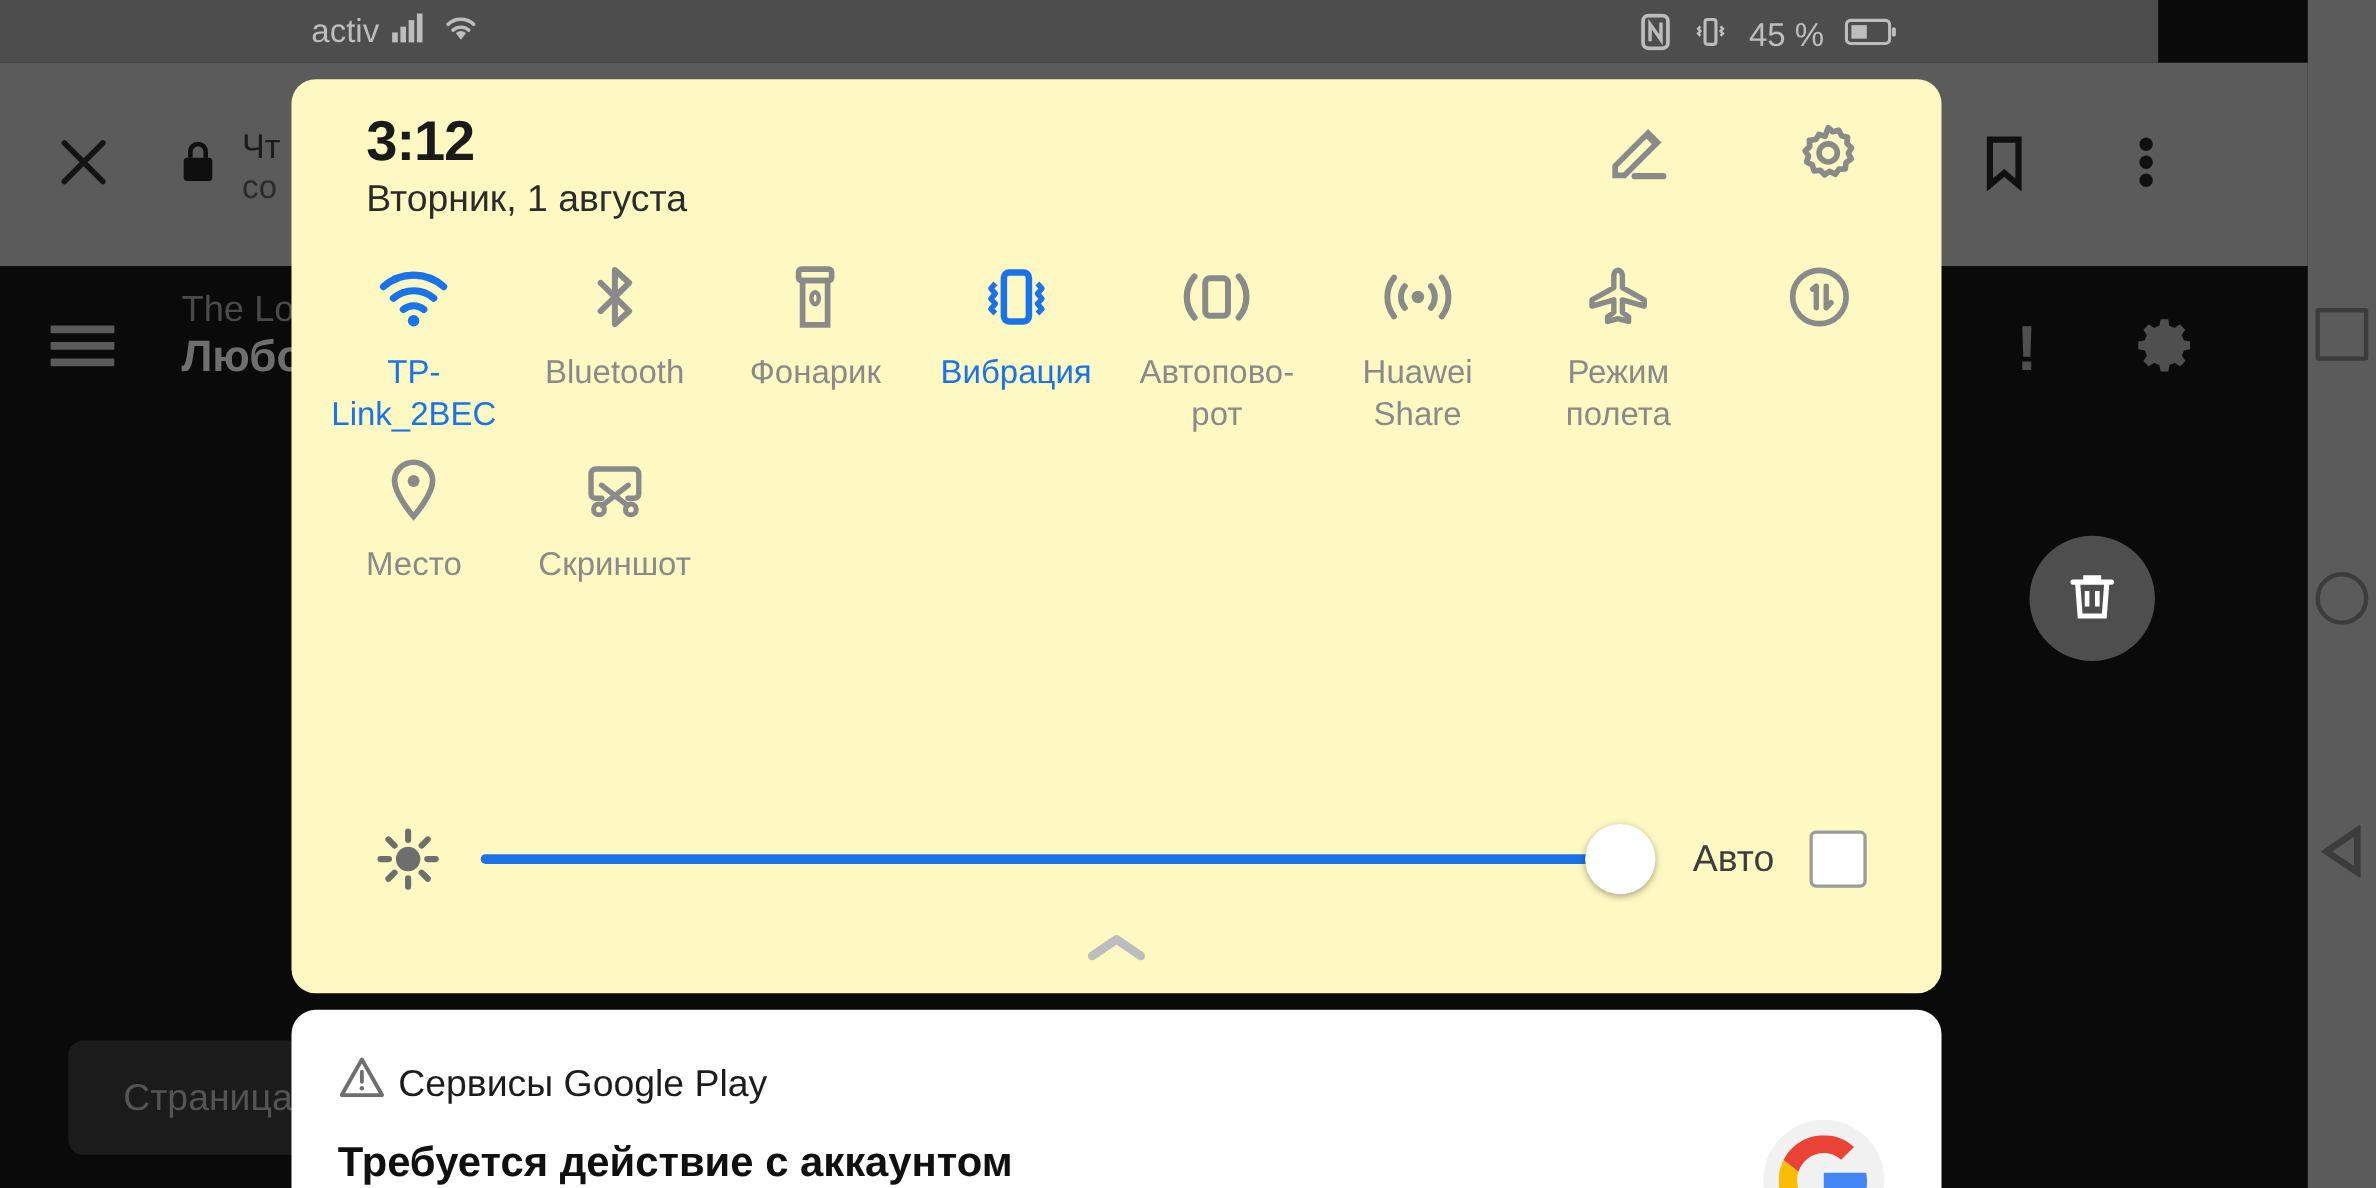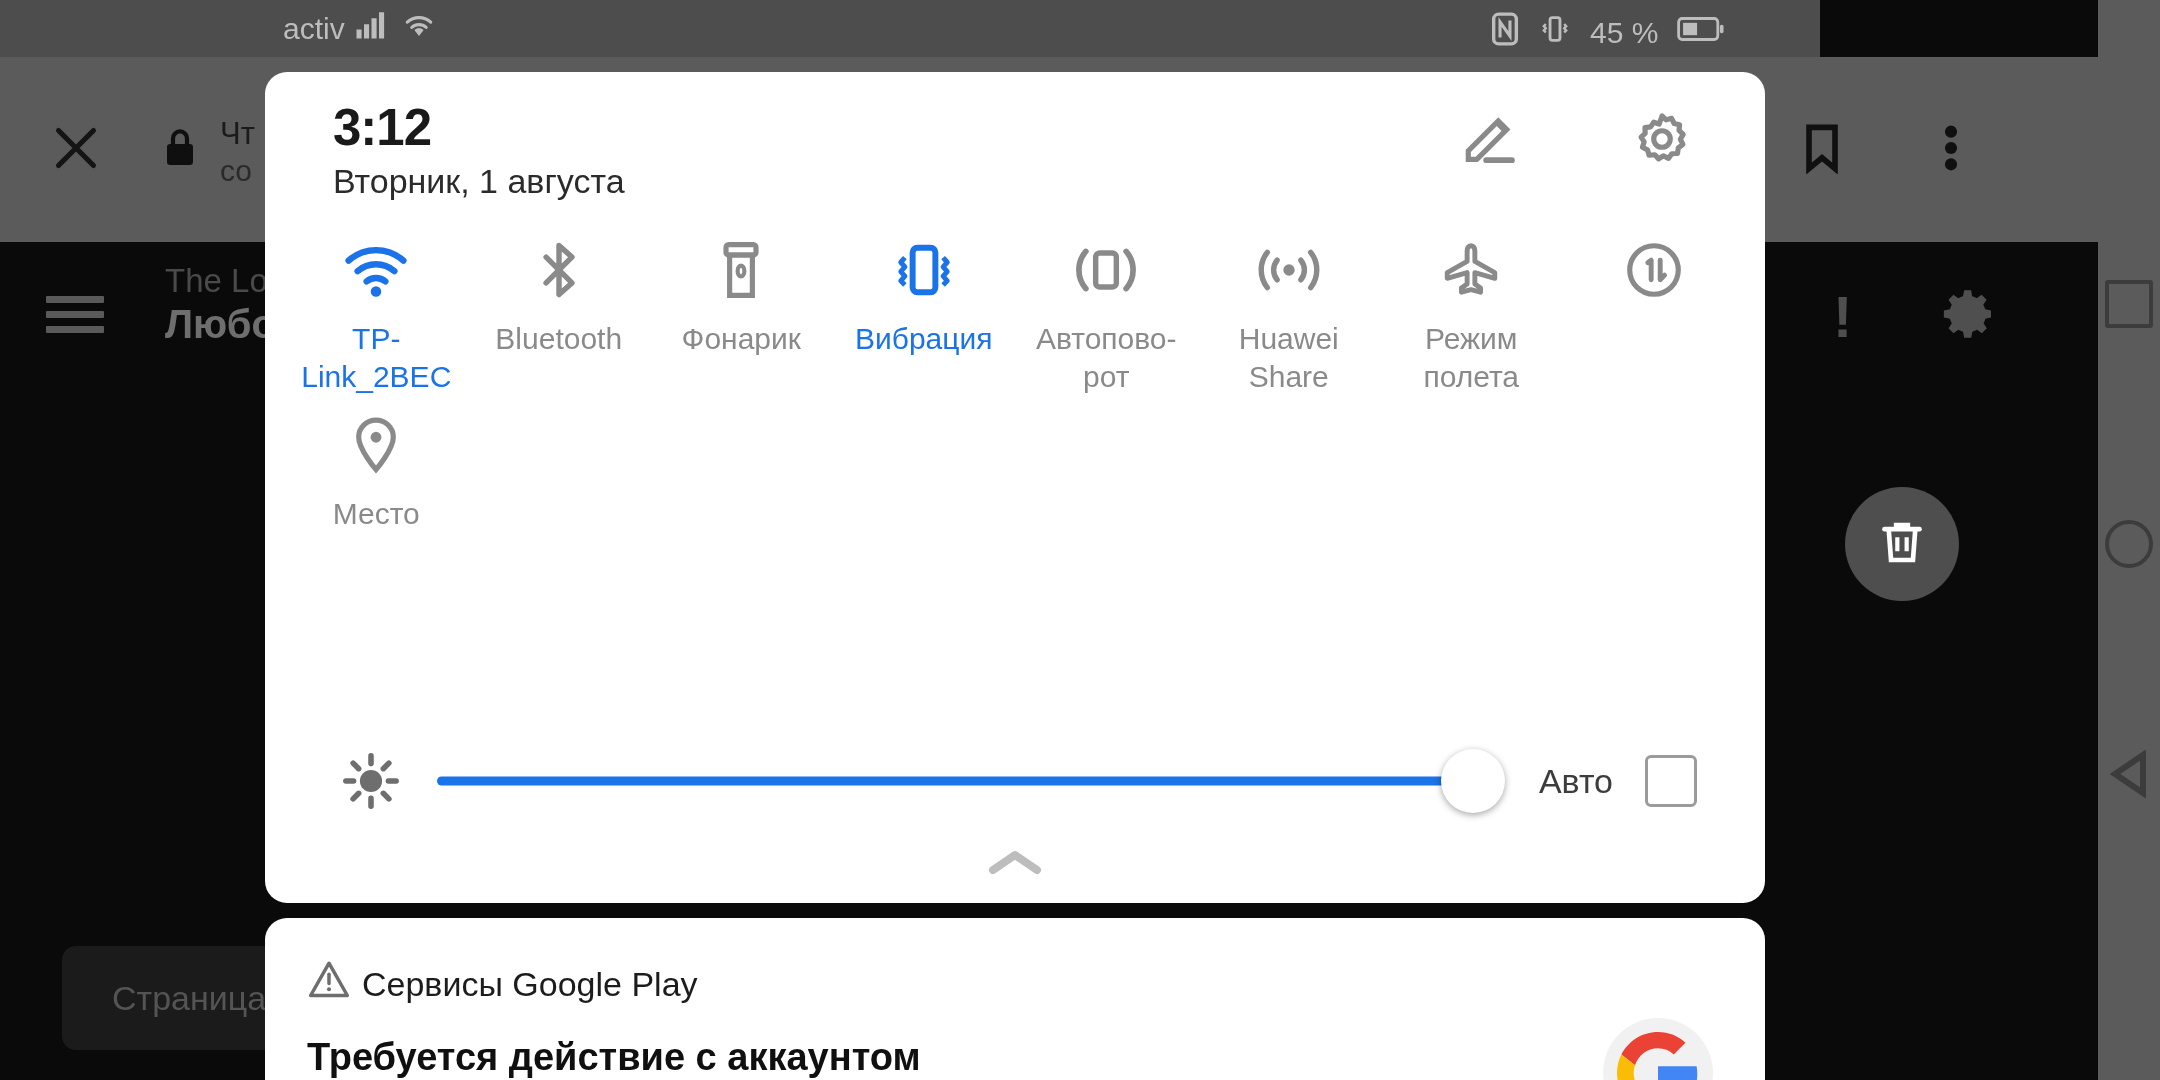--- a/index.html
+++ b/index.html
@@ -7,21 +7,21 @@
   body {
     font-family:"Liberation Sans", sans-serif;
     background:#0a0a0a;
     position:relative;
   }
 
   
   #bg-app { position:absolute; inset:0; }
 
   .bg-statusbar {
-    position:absolute; left:0; top:0; width:1820px; height:57px;
+    position:absolute; left:0; top:0; width:1962px; height:57px;
     background:#4d4d4d;
   }
   .sb-left {
     position:absolute; left:283px; top:10px;
     display:flex; align-items:center; gap:10px;
     color:#bdbdbd; font-size:30px;
   }
   .sb-right-abs {
     position:absolute; left:1490px; top:12px;
     display:flex; align-items:center; gap:18px;
@@ -82,21 +82,21 @@
     background:#5b5b5b;
   }
   .nav-btn { position:absolute; left:50%; transform:translateX(-50%); }
   .nav-square { top:280px; width:48px; height:48px; border:4px solid #3c3c3c; border-radius:3px; }
   .nav-circle { top:520px; width:48px; height:48px; border:4px solid #3c3c3c; border-radius:50%; }
   .nav-tri { top:750px; }
 
   
   #qs-panel {
     position:absolute; left:265px; top:72px; width:1500px; height:831px;
-    background:#ffffff; border-radius:22px;
+    background:#fef9c3; border-radius:22px;
     overflow:hidden;
   }
   .qs-header { position:relative; height:148px; }
   .qs-time {
     position:absolute; left:68px; top:26px;
     font-size:51px; font-weight:bold; color:#1a1a1a; letter-spacing:-1px;
   }
   .qs-date {
     position:absolute; left:68px; top:90px;
     font-size:34px; color:#2b2b2b;
@@ -409,20 +409,31 @@
     <div class="qs-tile">
       <div class="qs-icon">
         <svg width="56" height="62" viewBox="0 0 20 24">
           <path d="M10 2.4c-3.7 0-6.7 2.9-6.7 6.5 0 4.9 6.7 12.6 6.7 12.6s6.7-7.7 6.7-12.6c0-3.6-3-6.5-6.7-6.5z" fill="none" stroke="#8a8a8a" stroke-width="2"></path>
           <circle cx="10" cy="9" r="2.1" fill="#8a8a8a"></circle>
         </svg>
       </div>
       <div class="qs-label">Место</div>
     </div>
 
+    <div class="qs-tile">
+      <div class="qs-icon">
+        <svg width="70" height="62" viewBox="0 0 26 24">
+          <path d="M4.6 13.5V6.4c0-.9.7-1.6 1.6-1.6h13.6c.9 0 1.6.7 1.6 1.6v7.1c0 .9-.7 1.6-1.6 1.6h-2.2M8.4 15.1H6.2c-.9 0-1.6-.7-1.6-1.6" fill="none" stroke="#8a8a8a" stroke-width="1.9" stroke-linecap="round"></path>
+          <path d="M8.3 10.5l9.2 7.2M17.7 10.5l-9.2 7.2" stroke="#8a8a8a" stroke-width="1.9" stroke-linecap="round"></path>
+          <circle cx="7.4" cy="19" r="1.9" fill="none" stroke="#8a8a8a" stroke-width="1.8"></circle>
+          <circle cx="18.6" cy="19" r="1.9" fill="none" stroke="#8a8a8a" stroke-width="1.8"></circle>
+        </svg>
+      </div>
+      <div class="qs-label">Скриншот</div>
+    </div>
   </div>
 
   <div class="qs-brightness">
     <div class="br-icon">
       <svg width="58" height="58" viewBox="0 0 24 24">
         <circle cx="12" cy="12" r="4.6" fill="#6e6e6e"></circle>
         <g stroke="#6e6e6e" stroke-width="2.3" stroke-linecap="round">
           <path d="M12 1.6v3.2M12 19.2v3.2M1.6 12h3.2M19.2 12h3.2"></path>
           <path d="M4.6 4.6l2.3 2.3M17.1 17.1l2.3 2.3M19.4 4.6l-2.3 2.3M6.9 17.1l-2.3 2.3"></path>
         </g>

